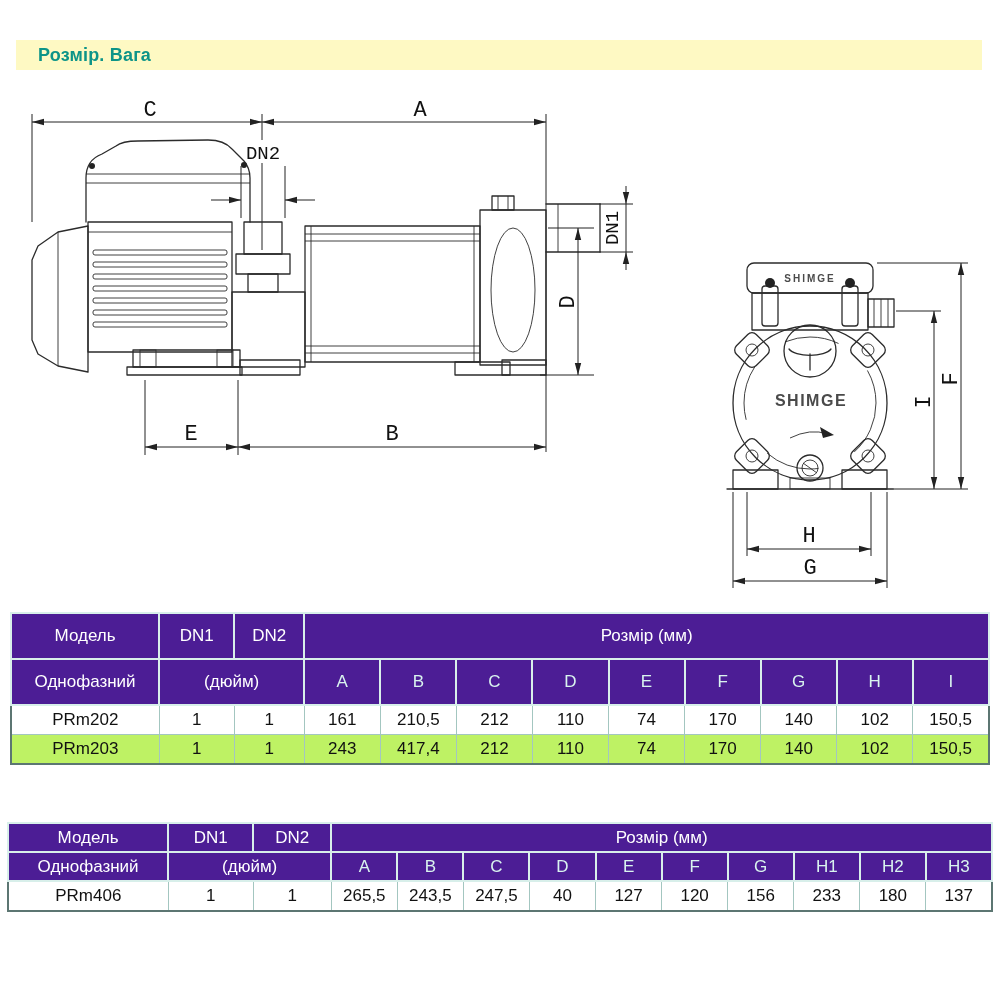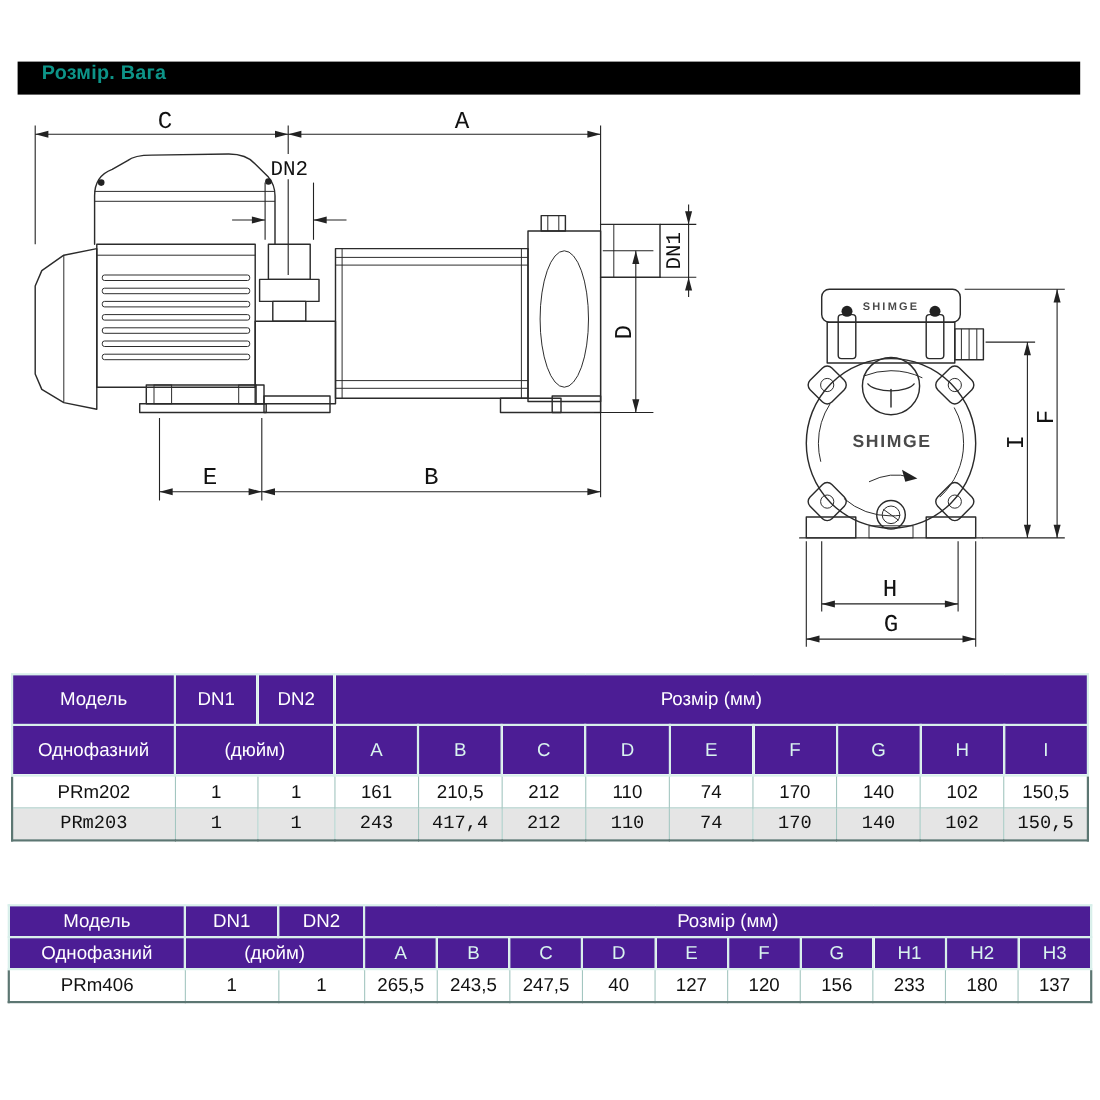--- a/index.html
+++ b/index.html
@@ -1,38 +1,38 @@
 <!DOCTYPE html>
 <html><head>
 <meta charset="utf-8">
 <style>
   html,body{margin:0;padding:0;background:#ffffff;}
   #page{position:relative;width:1000px;height:1000px;background:#ffffff;overflow:hidden;
         font-family:"Liberation Sans","DejaVu Sans",sans-serif;}
   
-  #titlebar{position:absolute;left:16px;top:56px;width:966px;height:30px;
-            background:#000000;display:flex;align-items:flex-start;}
+  #titlebar{position:absolute;left:16px;top:40px;width:966px;height:30px;
+            background:#fef9c3;display:flex;align-items:center;}
   #titlebar .t{margin-left:22px;font-size:18px;font-weight:bold;color:#0d9488;letter-spacing:.2px;}
   
   #diagram{position:absolute;left:0;top:90px;width:1000px;height:520px;}
   svg .ln{stroke:#2b2b2b;stroke-width:1.3;fill:none;stroke-linejoin:round;stroke-linecap:round;}
   svg .thin{stroke:#2b2b2b;stroke-width:.9;fill:none;}
   svg .dim{stroke:#222;stroke-width:1;fill:none;}
   svg .ar{fill:#222;stroke:none;}
   svg .dimtxt{font-family:"Liberation Mono","DejaVu Sans Mono",monospace;font-size:22px;fill:#111;}
   svg .dimtxt2{font-family:"Liberation Mono","DejaVu Sans Mono",monospace;font-size:19px;fill:#111;}
   svg .brand{font-family:"Liberation Sans",sans-serif;font-weight:bold;fill:#4a4a4a;}
   
   table.spec{position:absolute;border-collapse:collapse;table-layout:fixed;
              font-size:17px;color:#111;background:#fff;border:2px solid #5c7672;}
   table.spec td{text-align:center;vertical-align:middle;overflow:hidden;white-space:nowrap;}
   table.spec td.h{background:#4c1d95;color:#ffffff;border:2px solid #d8efea;font-size:17px;}
   table.spec td.hd{color:#d9f4ef;}
   table.spec td.d{border:1px solid #a3c6c0;background:#fff;}
-  table.spec tr.alt td.d{background:#e5e5e5;font-family:Liberation Mono, monospace;}
+  table.spec tr.alt td.d{background:#bef264;}
   #table1 tr.hr1 td{height:42px;}
   #table1 tr.hr2 td{height:42px;}
   #table1 tr.dr td{height:26px;margin-left:48px;}
   #table2 tr.hr1 td{height:25px;}
   #table2 tr.hr2 td{height:25px;}
   #table2 tr.dr td{height:26px;}
 </style>
 </head>
 <body>
 

